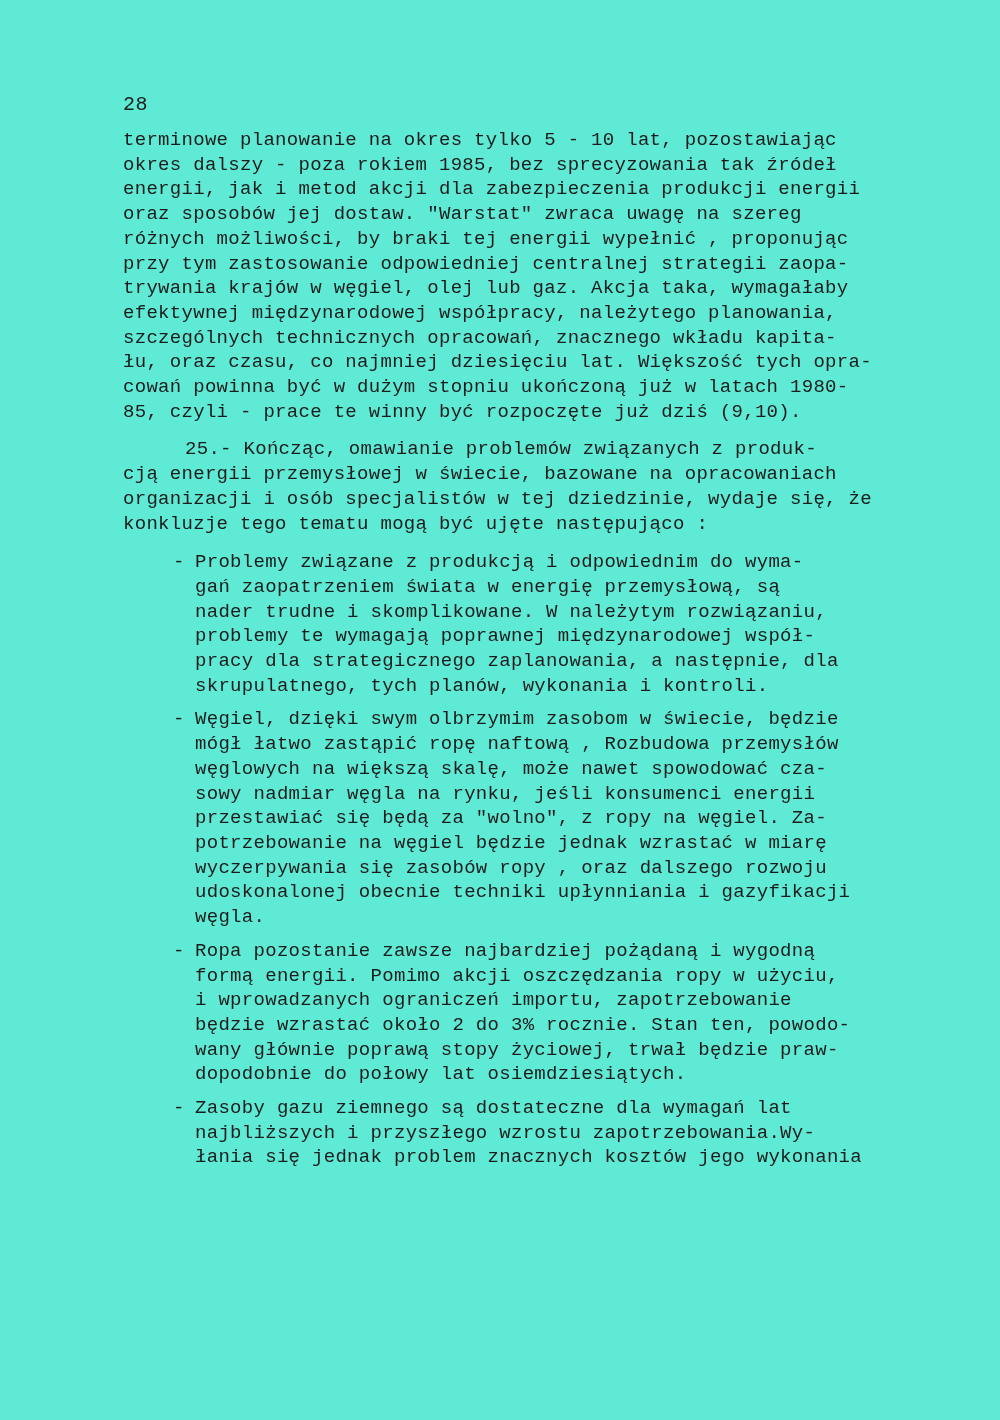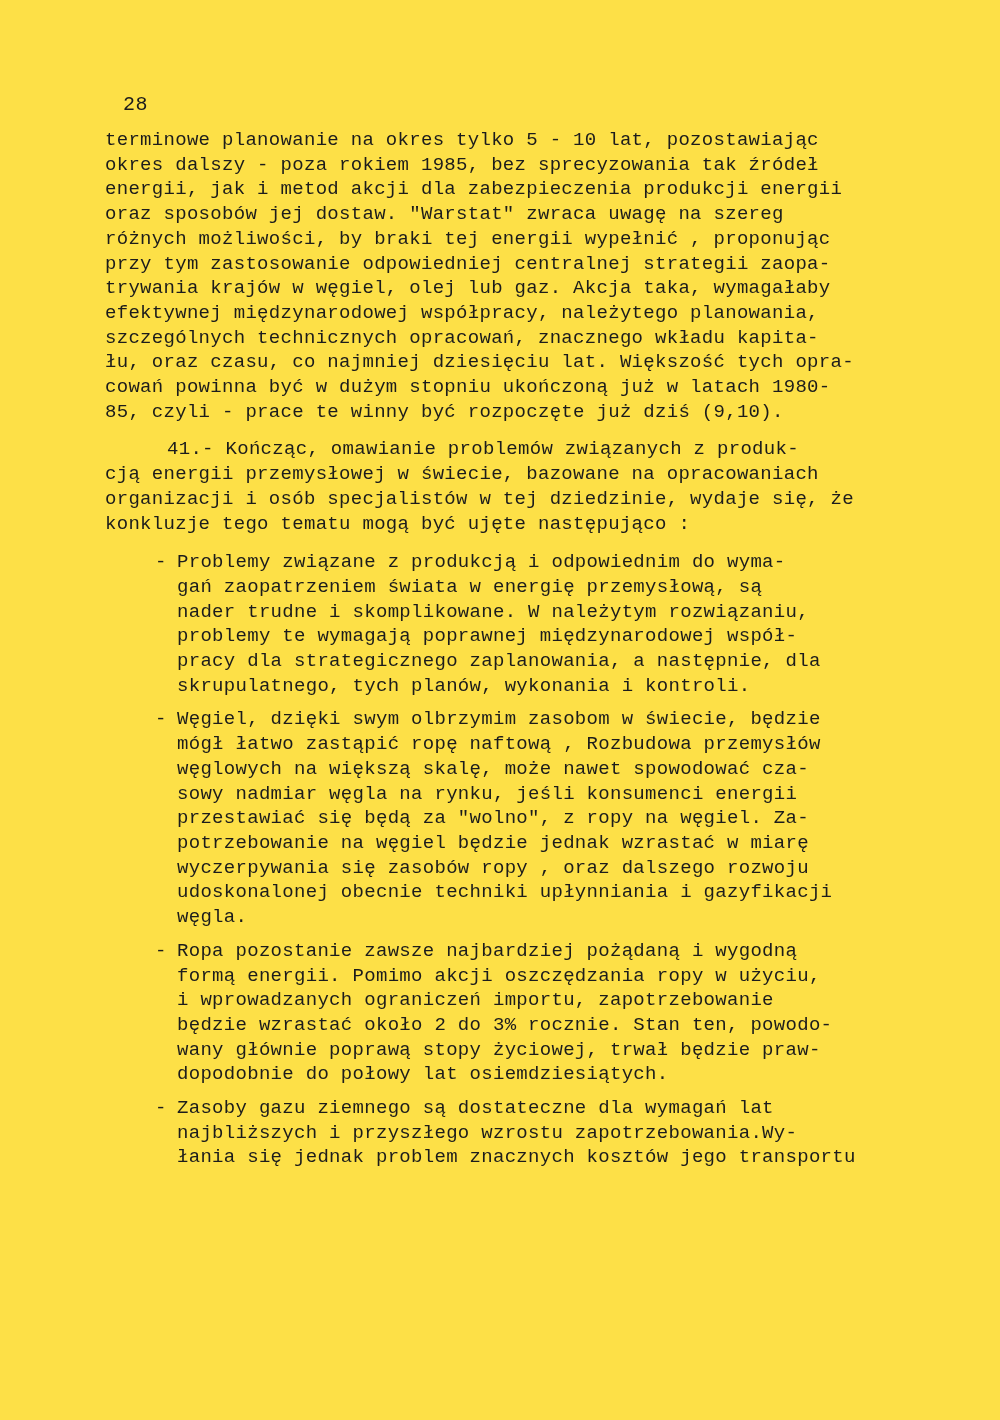--- a/index.html
+++ b/index.html
@@ -5,35 +5,35 @@
   html, body {
     margin: 0;
     padding: 0;
     background: #e8e8e6;
   }
   .page {
     position: relative;
     width: 1000px;
     height: 1420px;
     margin: 0 auto;
-    background: #fde047;
+    background: #5eead4;
     color: #1c1c1c;
     font-family: "Liberation Mono", "DejaVu Sans Mono", monospace;
     overflow: hidden;
   }
   .page-number {
     position: absolute;
     left: 123px;
     top: 93px;
     font-size: 20px;
     letter-spacing: 0.5px;
   }
   .body-text {
     position: absolute;
-    left: 105px;
+    left: 123px;
     top: 128px;
     width: 812px;
     font-size: 19px;
     line-height: 24.7px;
     letter-spacing: 0.3px;
   }
   .para {
     margin: 0 0 13px 0;
     white-space: pre-line;
   }
@@ -71,21 +71,21 @@
 oraz sposobów jej dostaw. "Warstat" zwraca uwagę na szereg
 różnych możliwości, by braki tej energii wypełnić , proponując
 przy tym zastosowanie odpowiedniej centralnej strategii zaopa-
 trywania krajów w węgiel, olej lub gaz. Akcja taka, wymagałaby
 efektywnej międzynarodowej współpracy, należytego planowania,
 szczególnych technicznych opracowań, znacznego wkładu kapita-
 łu, oraz czasu, co najmniej dziesięciu lat. Większość tych opra-
 cowań powinna być w dużym stopniu ukończoną już w latach 1980-
 85, czyli - prace te winny być rozpoczęte już dziś (9,10).</p>
 
-    <p class="para first-indent">41.- Kończąc, omawianie problemów związanych z produk-
+    <p class="para first-indent">25.- Kończąc, omawianie problemów związanych z produk-
 cją energii przemysłowej w świecie, bazowane na opracowaniach
 organizacji i osób specjalistów w tej dziedzinie, wydaje się, że
 konkluzje tego tematu mogą być ujęte następująco :</p>
 
     <div class="bullet">
       <span class="dash">-</span>
       <p class="bullet-text">Problemy związane z produkcją i odpowiednim do wyma-
 gań zaopatrzeniem świata w energię przemysłową, są
 nader trudne i skomplikowane. W należytym rozwiązaniu,
 problemy te wymagają poprawnej międzynarodowej współ-
@@ -113,17 +113,17 @@
 i wprowadzanych ograniczeń importu, zapotrzebowanie
 będzie wzrastać około 2 do 3% rocznie. Stan ten, powodo-
 wany głównie poprawą stopy życiowej, trwał będzie praw-
 dopodobnie do połowy lat osiemdziesiątych.</p>
     </div>
 
     <div class="bullet">
       <span class="dash">-</span>
       <p class="bullet-text">Zasoby gazu ziemnego są dostateczne dla wymagań lat
 najbliższych i przyszłego wzrostu zapotrzebowania.Wy-
-łania się jednak problem znacznych kosztów jego transportu</p>
+łania się jednak problem znacznych kosztów jego wykonania</p>
     </div>
 
   </div>
 </div>
 
 </body></html>

